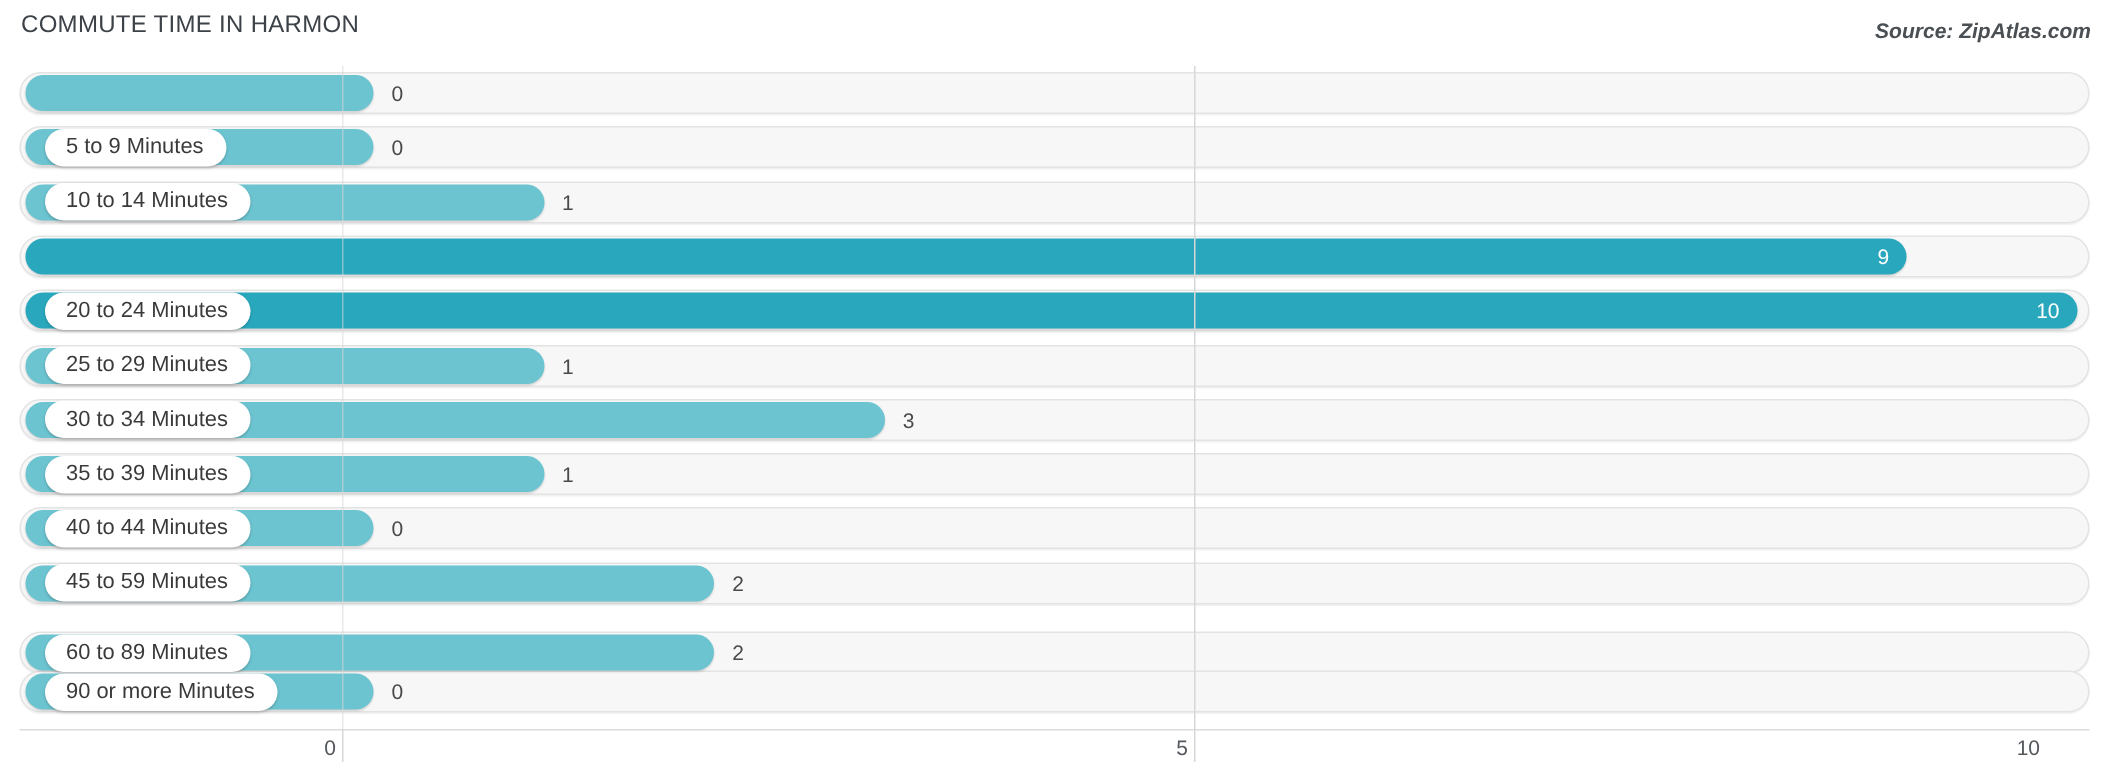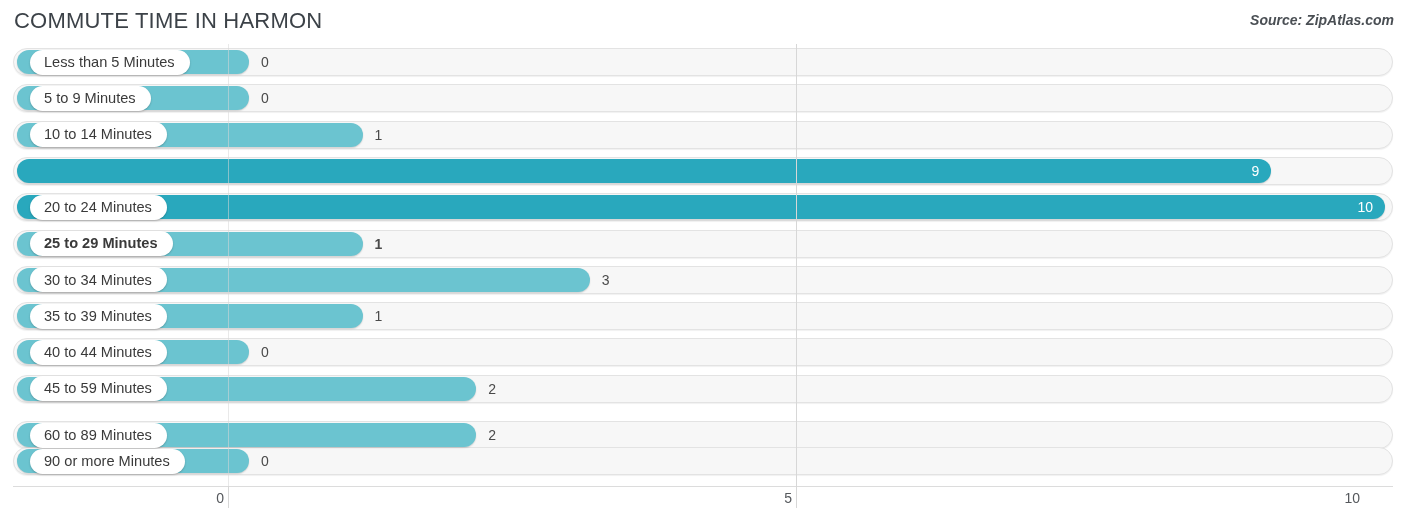--- a/index.html
+++ b/index.html
@@ -20,21 +20,21 @@
   #header {
     position: absolute;
     top: 0; left: 0;
     width: 1406px;
     height: 44px;
   }
   #chart-title {
     position: absolute;
     left: 14px;
     top: 8px;
-    font-size: 22px;
+    font-size: 16px;
     font-weight: 400;
     letter-spacing: 0.2px;
     color: #3c4248;
     white-space: nowrap;
   }
   #source-note {
     position: absolute;
     right: 12px;
     top: 12px;
     font-size: 14px;
@@ -177,23 +177,20 @@
 <div id="header">
   <div id="chart-title">COMMUTE TIME IN HARMON</div>
   <div id="source-note">Source: ZipAtlas.com</div>
 </div>
 
 <div id="plot">
   <div id="rows-container">
       <div class="row" style="top: 2px;">
         <div class="track"></div>
         <div class="bar" style="width: 232px; background: rgb(107, 196, 208);"></div>
-        <div class="label-pill">
-          <span>Less than 5 Minutes</span>
-        </div>
         <div class="value-out" style="left: 261px;">0</div>
       </div>
       <div class="row" style="top: 38.3px;">
         <div class="track"></div>
         <div class="bar" style="width: 232px; background: rgb(107, 196, 208);"></div>
         <div class="label-pill">
           <span>5 to 9 Minutes</span>
         </div>
         <div class="value-out" style="left: 261px;">0</div>
       </div>
@@ -211,21 +208,21 @@
         <div class="value-in" style="left: 1259.4px;">9</div>
       </div>
       <div class="row" style="top: 147.2px;">
         <div class="track"></div>
         <div class="bar" style="width: 1368px; background: rgb(41, 168, 189);"></div>
         <div class="label-pill">
           <span>20 to 24 Minutes</span>
         </div>
         <div class="value-in" style="left: 1373px;">10</div>
       </div>
-      <div class="row" style="top: 183.5px; font-weight: bold;">
+      <div class="row" style="top: 183.5px;">
         <div class="track"></div>
         <div class="bar" style="width: 345.6px; background: rgb(107, 196, 208);"></div>
         <div class="label-pill">
           <span>25 to 29 Minutes</span>
         </div>
         <div class="value-out" style="left: 374.6px;">1</div>
       </div>
       <div class="row" style="top: 219.8px;">
         <div class="track"></div>
         <div class="bar" style="width: 572.8px; background: rgb(107, 196, 208);"></div>

